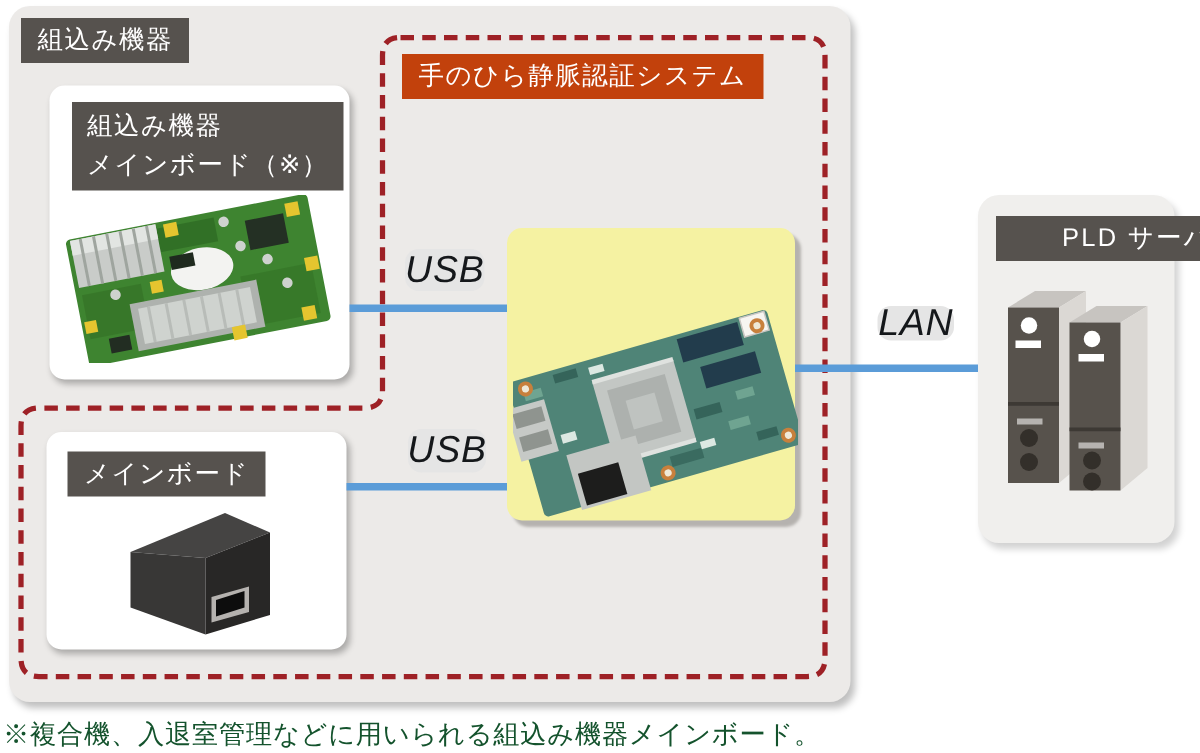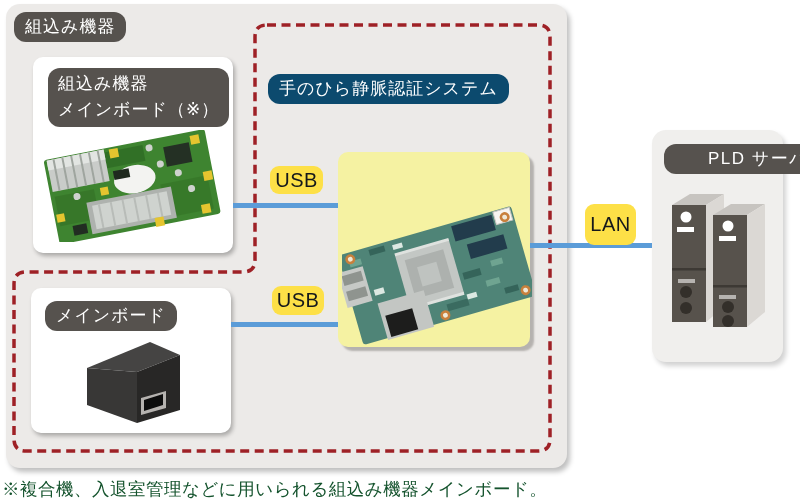--- a/index.html
+++ b/index.html
@@ -4,36 +4,36 @@
 <style>
   html,body{margin:0;padding:0;background:#ffffff;}
   body{font-family:"Liberation Sans","DejaVu Sans",sans-serif;}
   .canvas{position:relative;width:800px;height:502px;background:#ffffff;overflow:hidden;}
 
   .graybox{position:absolute;left:6px;top:4px;width:561px;height:464px;background:#eceae8;
            border-radius:14px;box-shadow:3px 4px 5px rgba(0,0,0,.25);z-index:1;}
 
   .dashed-overlay{position:absolute;left:0;top:0;z-index:2;pointer-events:none;}
 
-  .tag{position:absolute;background:#56524e;color:#fff;border-radius:12px;
+  .tag{position:absolute;background:#56524e;color:#fff;border-radius:0;
        padding:2px 11px;font-size:17px;letter-spacing:1px;z-index:5;line-height:1.5;white-space:nowrap;}
-  .tag.red{background:#0c4a6e;margin-top:38px;}
+  .tag.red{background:#c2410c;}
 
   .whitebox{position:absolute;background:#ffffff;border-radius:10px;
             box-shadow:2px 3px 4px rgba(0,0,0,.28);z-index:3;}
   .yellowbox{position:absolute;left:338px;top:152px;width:192px;height:195px;background:#f5f2a2;
              border-radius:10px;box-shadow:4px 4px 2px #b5b2af;z-index:3;}
   .serverbox{position:absolute;left:652px;top:130px;width:131px;height:232px;background:#f0efed;
              border-radius:14px;box-shadow:3px 4px 5px rgba(0,0,0,.18);z-index:3;}
 
   .wire{position:absolute;height:5px;background:#5b9cd8;z-index:4;}
 
-  .port{position:absolute;background:#fde047;color:#15181b;border-radius:9px;
-        display:flex;align-items:center;justify-content:center;font-size:20px;
-        font-weight:500;z-index:5;letter-spacing:0.5px;}
+  .port{position:absolute;background:#e5e5e5;color:#15181b;border-radius:9px;
+        display:flex;align-items:center;justify-content:center;font-size:25px;
+        font-weight:500;z-index:5;letter-spacing:0.5px;font-style:italic;}
 
   .board-img{position:absolute;z-index:4;}
   .footnote{position:absolute;left:2px;top:477px;font-size:17.5px;color:#14532d;
             letter-spacing:0.5px;z-index:5;white-space:nowrap;font-family:Liberation Mono, monospace;}
   .two-line{line-height:1.55;white-space:nowrap;}
 </style>
 </head>
 <body>
 
 <div class="canvas">
@@ -157,21 +157,21 @@
     <polygon points="7,36 57,40 57,91 7,73" fill="#383736"></polygon>
     <polygon points="57,40 100,23 100,78 57,91" fill="#282726"></polygon>
     <polygon points="61,66 86,59 86,76 61,83" fill="#b5b2af"></polygon>
     <polygon points="64,68 83,62 83,73 64,79" fill="#0d0d0d"></polygon>
   </svg>
 
   <div class="wire" style="left:231px;top:322px;width:107px;"></div>
   <div class="port" style="left:272px;top:286px;width:52px;height:29px;">USB</div>
 
   <div class="wire" style="left:530px;top:243px;width:122px;"></div>
-  <div class="port" style="left:585px;top:204px;width:51px;height:41px;text-align:right;">LAN</div>
+  <div class="port" style="left:585px;top:204px;width:51px;height:23px;text-align:right;">LAN</div>
 
   <div class="serverbox"></div>
   <div class="tag" style="left:664px;top:144px;letter-spacing:1.5px;padding-left:44px;">PLD サーバ</div>
 
   <svg class="board-img" style="left:668px;top:188px;" width="104" height="148" viewBox="0 0 104 148">
 
     <polygon points="4,17 38,17 56,6 22,6" fill="#c7c4c0"></polygon>
     <polygon points="38,17 56,6 56,119 38,134" fill="#dbd8d4"></polygon>
     <rect x="4" y="17" width="34" height="117" fill="#57524c"></rect>
     <circle cx="18" cy="29" r="5.5" fill="#ffffff"></circle>

